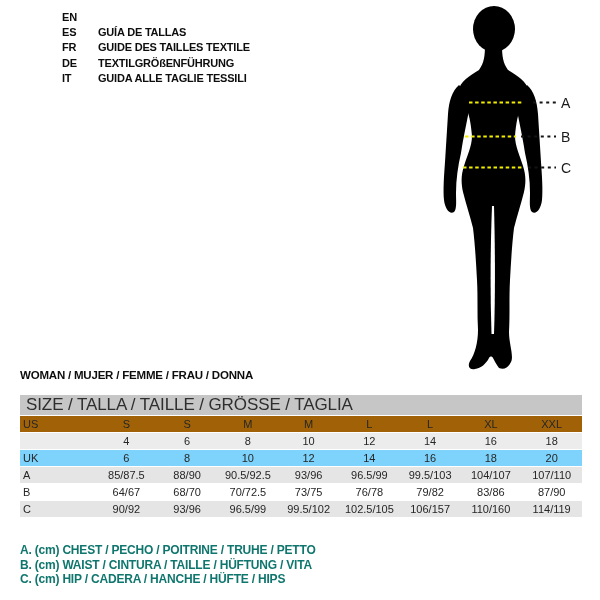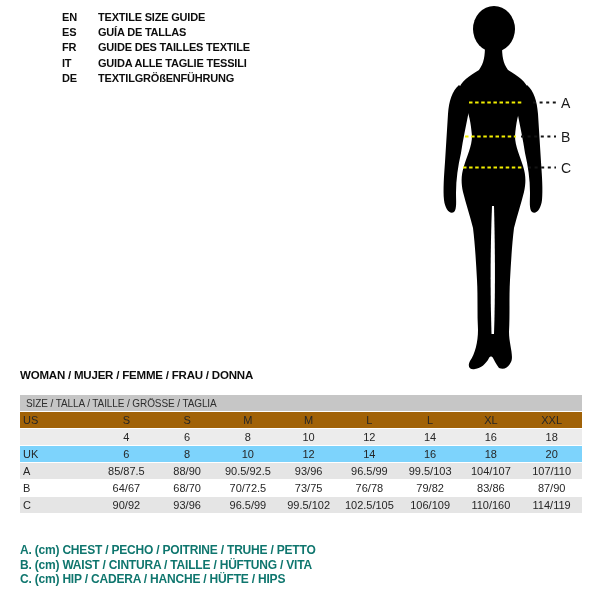--- a/index.html
+++ b/index.html
@@ -19,56 +19,55 @@
   
   .gender-line{position:absolute;left:20px;top:369px;font-size:11.5px;font-weight:bold;letter-spacing:-0.2px;color:#0d0d0d;white-space:nowrap;}
   
   .size-table{
     position:absolute;left:20px;top:395px;width:562px;
     border-collapse:separate;border-spacing:0;table-layout:fixed;
     font-size:11px;color:#262626;
   }
   .size-table th{
     height:16px;text-align:left;font-weight:normal;color:#2e2e2e;
-    padding:0 0 0 6px;border-bottom:1px solid #fff;font-size:10px;letter-spacing:-0.1px;
+    padding:0 0 0 6px;border-bottom:1px solid #fff;font-size:17px;letter-spacing:-0.1px;
   }
   .size-table td{
     height:16px;text-align:center;padding:0;border-bottom:1px solid #fff;
     white-space:nowrap;overflow:hidden;
   }
   .size-table td.row-label{text-align:left;padding-left:3px;}
   
   .legend-block{position:absolute;left:20px;top:543px;}
   .legend-line{font-size:12px;font-weight:bold;line-height:14.6px;letter-spacing:-0.2px;color:#0f766e;white-space:nowrap;}
 </style>
 </head>
 <body>
 
 <div id="canvas">
 
   <div class="lang-block" id="lang-block">
       <div class="lang-row">
         <span class="lang-code">EN</span>
-        <span class="lang-label">TEXTILE SIZE GUIDE</span>
       </div>
       <div class="lang-row">
         <span class="lang-code">ES</span>
         <span class="lang-label">GUÍA DE TALLAS</span>
       </div>
       <div class="lang-row">
         <span class="lang-code">FR</span>
         <span class="lang-label">GUIDE DES TAILLES TEXTILE</span>
       </div>
       <div class="lang-row">
+        <span class="lang-code">DE</span>
+        <span class="lang-label">TEXTILGRÖßENFÜHRUNG</span>
+      </div>
+      <div class="lang-row">
         <span class="lang-code">IT</span>
         <span class="lang-label">GUIDA ALLE TAGLIE TESSILI</span>
-      </div>
-      <div class="lang-row">
-        <span class="lang-code">DE</span>
-        <span class="lang-label">TEXTILGRÖßENFÜHRUNG</span>
       </div>
     </div>
 
   <div class="figure-wrap">
     <svg width="200" height="380" viewBox="0 0 200 380">
 
       <ellipse class="sil" cx="94" cy="29" rx="21" ry="23" fill="#000000"></ellipse>
 
       <path class="sil" d="
         M 85,45
@@ -213,21 +212,21 @@
           <td>83/86</td>
           <td>87/90</td>
         </tr>
         <tr style="background: rgb(229, 229, 229);">
           <td class="row-label">C</td>
           <td>90/92</td>
           <td>93/96</td>
           <td>96.5/99</td>
           <td>99.5/102</td>
           <td>102.5/105</td>
-          <td>106/109</td>
+          <td>106/157</td>
           <td>110/160</td>
           <td>114/119</td>
         </tr>
       </tbody>
   </table>
 
   <div class="legend-block" id="legend-block">
       <div class="legend-line">A. (cm) CHEST / PECHO / POITRINE / TRUHE / PETTO</div>
       <div class="legend-line">B. (cm) WAIST / CINTURA / TAILLE / HÜFTUNG / VITA</div>
       <div class="legend-line">C. (cm) HIP / CADERA / HANCHE / HÜFTE / HIPS</div>

